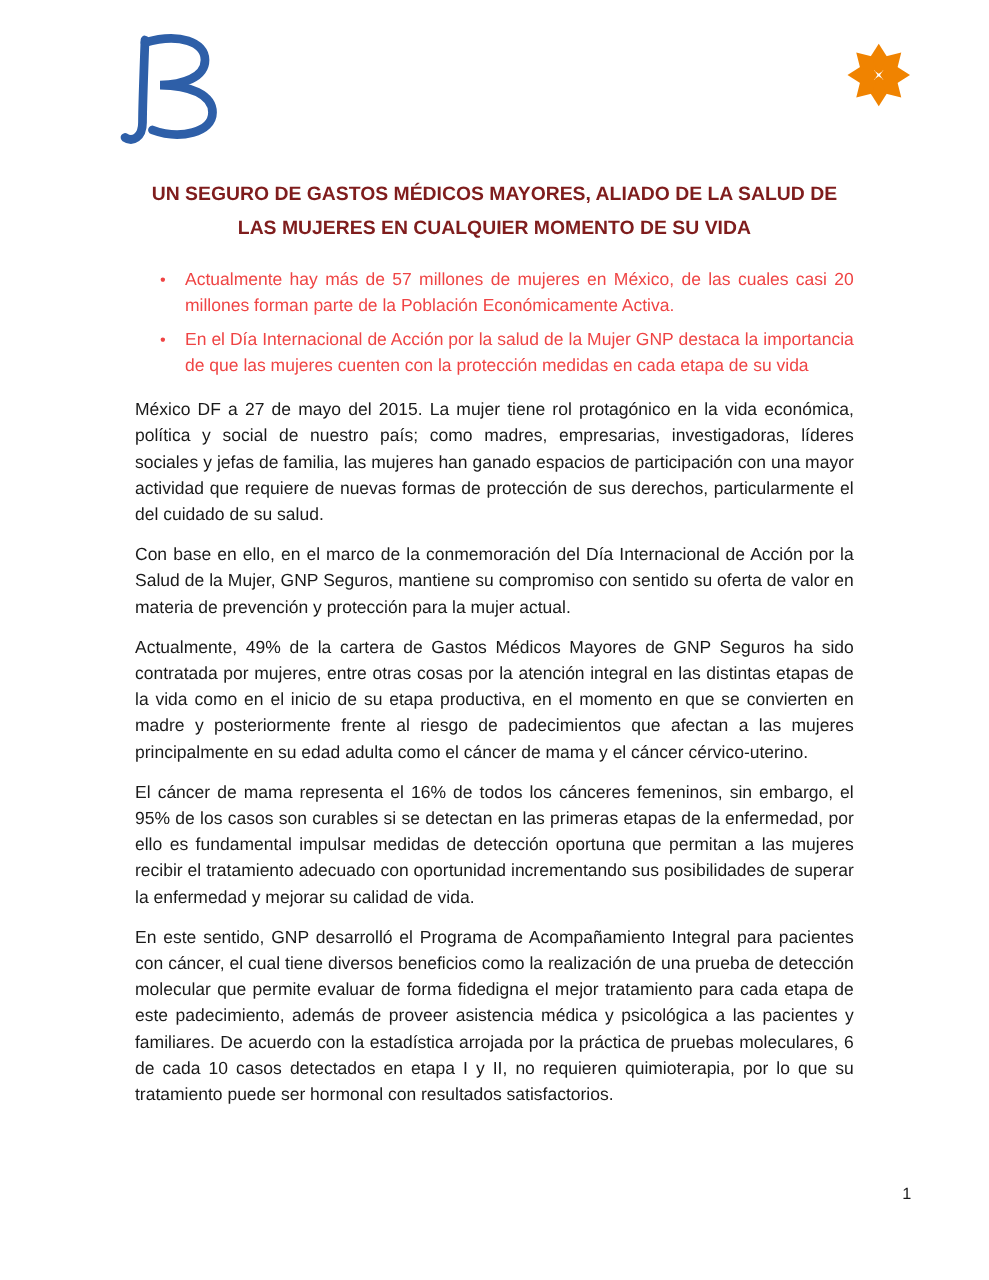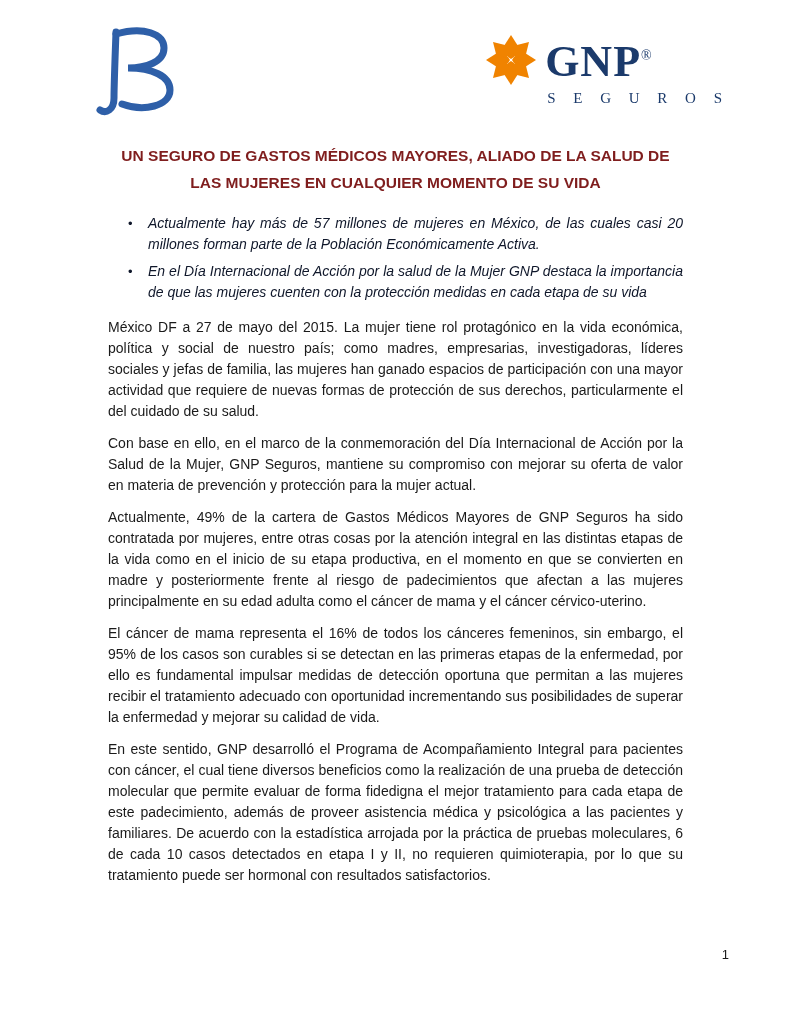--- a/index.html
+++ b/index.html
@@ -71,26 +71,25 @@
   }
 
   .bullet-list {
     list-style: none;
     margin-top: 17px;
     padding-left: 14px;
   }
   .bullet-list li {
     position: relative;
     padding-left: 26px;
-    font-style: italic;
     font-size: 14px;
     line-height: 21px;
     text-align: justify;
     margin-bottom: 6px;
-    color: #0f172a;
+    color: #ef4444;
   }
   .bullet-list li::before {
     content: "\2022";
     position: absolute;
     left: 6px;
     top: 0;
     font-style: normal;
     font-size: 13px;
   }
 
@@ -135,40 +134,36 @@
             <path d="M26 51 L19 40 L23 29 L26 27 L29 29 L33 40 Z"></path>
             <path d="M1 26 L12 19 L23 23 L25 26 L23 29 L12 33 Z"></path>
             <path d="M51 26 L40 33 L29 29 L27 26 L29 23 L40 19 Z"></path>
             <path d="M8 8 L20 11 L24 21 L21 24 L11 20 Z"></path>
             <path d="M44 8 L41 20 L31 24 L28 21 L32 11 Z"></path>
             <path d="M8 44 L11 32 L21 28 L24 31 L20 41 Z"></path>
             <path d="M44 44 L32 41 L28 31 L31 28 L41 32 Z"></path>
           </g>
         </svg>
       </span>
-      <span class="gnp-text">
-        <span class="gnp-wordmark"><span>GNP</span><span class="gnp-reg">®</span></span>
-        <span class="gnp-sub">S E G U R O S</span>
-      </span>
     </div>
 
   </div>
 
   <div class="content">
 
     <h1 class="doc-title">UN SEGURO DE GASTOS MÉDICOS MAYORES, ALIADO DE LA SALUD DE LAS MUJERES EN CUALQUIER MOMENTO DE SU VIDA</h1>
 
     <ul class="bullet-list">
       <li>Actualmente hay más de 57 millones de mujeres en México, de las cuales casi 20 millones forman parte de la Población Económicamente Activa.</li>
       <li>En el Día Internacional de Acción por la salud de la Mujer GNP destaca la importancia de que las mujeres cuenten con la protección medidas en cada etapa de su vida</li>
     </ul>
 
     <div class="body-copy">
       <p>México DF a 27 de mayo del 2015. La mujer tiene rol protagónico en la vida económica, política y social de nuestro país; como madres, empresarias, investigadoras, líderes sociales y jefas de familia, las mujeres han ganado espacios de participación con una mayor actividad que requiere de nuevas formas de protección de sus derechos, particularmente el del cuidado de su salud.</p>
-      <p>Con base en ello, en el marco de la conmemoración del Día Internacional de Acción por la Salud de la Mujer, GNP Seguros, mantiene su compromiso con mejorar su oferta de valor en materia de prevención y protección para la mujer actual.</p>
+      <p>Con base en ello, en el marco de la conmemoración del Día Internacional de Acción por la Salud de la Mujer, GNP Seguros, mantiene su compromiso con sentido su oferta de valor en materia de prevención y protección para la mujer actual.</p>
       <p>Actualmente, 49% de la cartera de Gastos Médicos Mayores de GNP Seguros ha sido contratada por mujeres, entre otras cosas por la atención integral en las distintas etapas de la vida como en el inicio de su etapa productiva, en el momento en que se convierten en madre y posteriormente frente al riesgo de padecimientos que afectan a las mujeres principalmente en su edad adulta como el cáncer de mama y el cáncer cérvico-uterino.</p>
       <p>El cáncer de mama  representa el 16% de todos los cánceres femeninos,  sin embargo, el 95% de los casos son curables si se detectan en las primeras etapas de la enfermedad, por ello es fundamental impulsar medidas de detección  oportuna que permitan a las mujeres recibir el tratamiento adecuado con oportunidad incrementando sus posibilidades de superar la enfermedad y mejorar su calidad de vida.</p>
       <p>En este sentido, GNP desarrolló el Programa de Acompañamiento Integral para pacientes con cáncer, el cual tiene diversos beneficios como la realización de una prueba de detección molecular que permite evaluar de forma fidedigna el mejor tratamiento para cada etapa de este padecimiento, además de proveer asistencia médica y psicológica a las pacientes y familiares. De acuerdo con la estadística arrojada por la práctica de pruebas moleculares, 6 de cada 10 casos detectados en etapa I y II, no requieren quimioterapia, por lo que su tratamiento puede ser hormonal con resultados satisfactorios.</p>
     </div>
 
   </div>
 
   <div class="page-number">1</div>
 
 </div>

